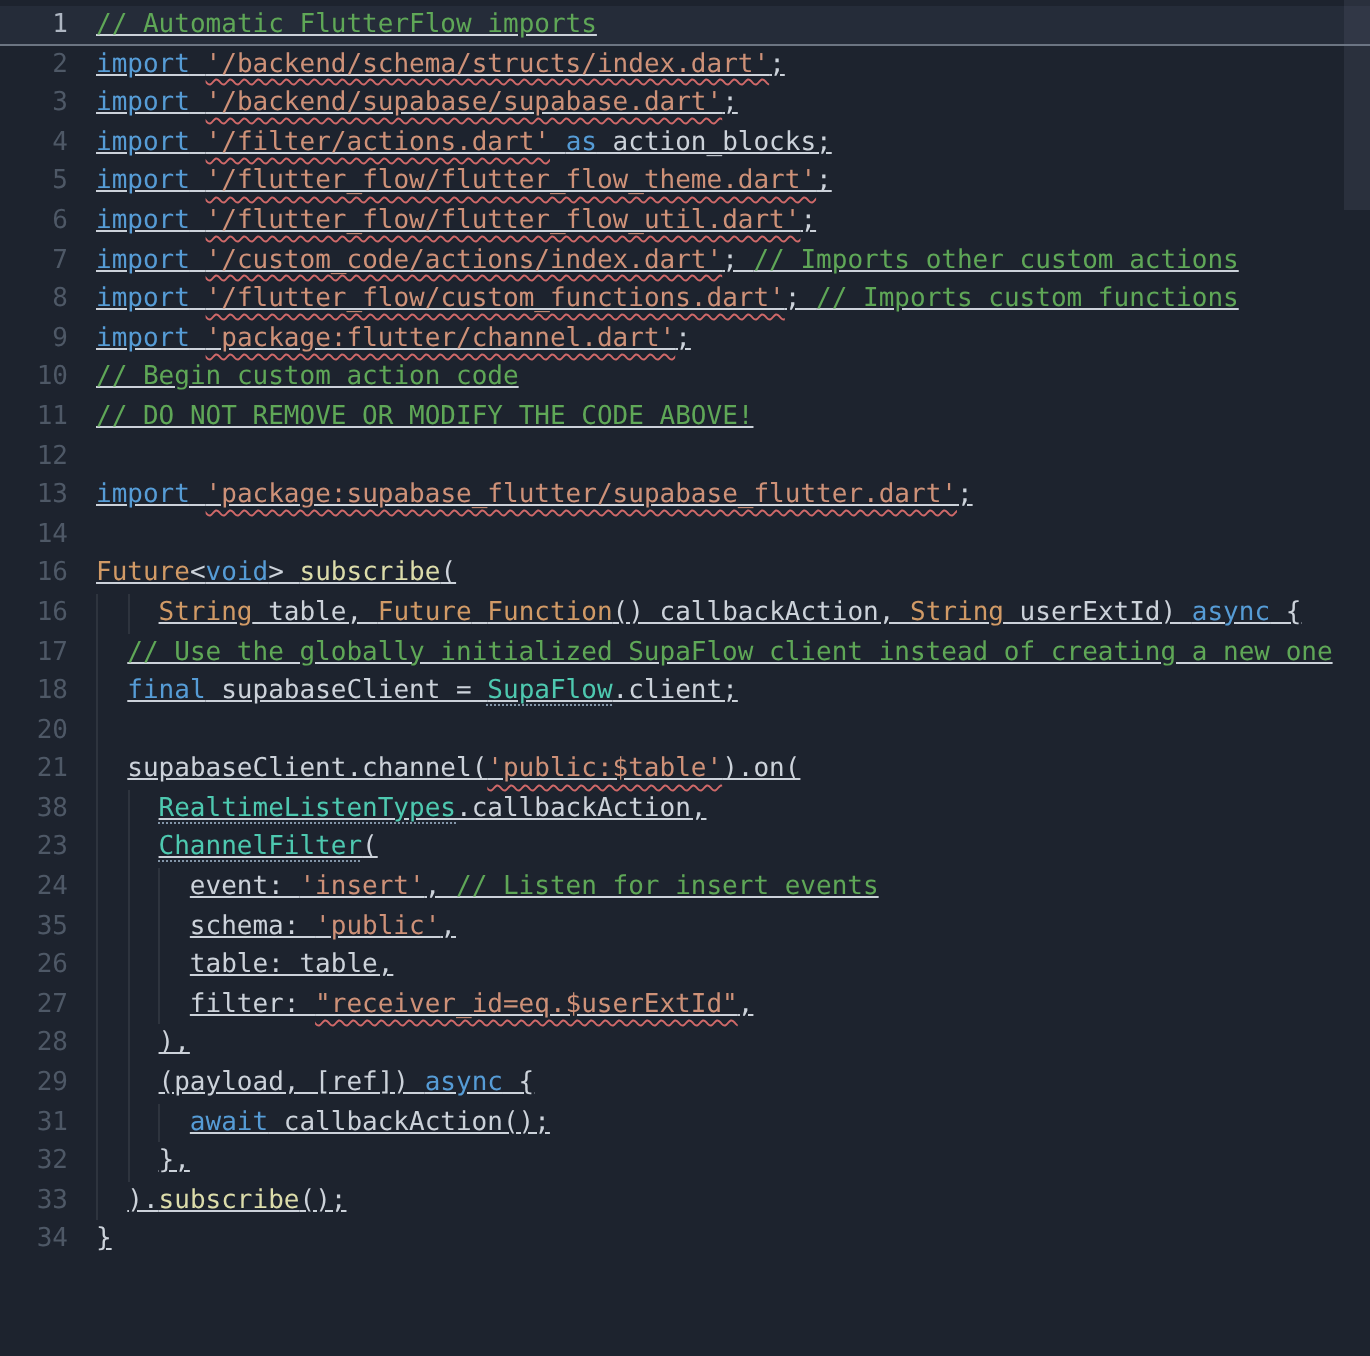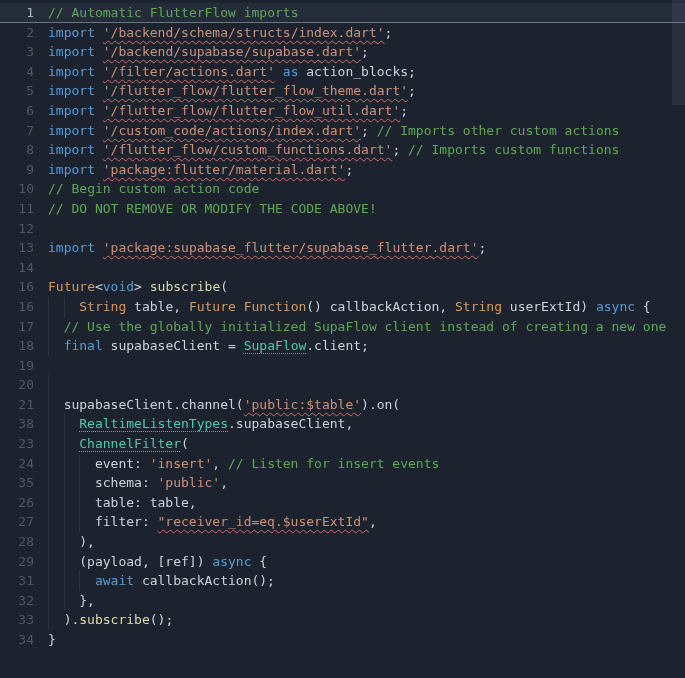--- a/index.html
+++ b/index.html
@@ -33,21 +33,21 @@
   .line.current{
     background:var(--current-line-bg);
     box-shadow:inset 0 -1px 0 var(--current-line-border);
   }
   .line.current .ln{color:var(--line-number-active);}
   .ln{
     flex:0 0 34px;width:34px;text-align:right;
     color:var(--line-number);user-select:none;
   }
   .gap{flex:0 0 14px;}
-  .code{flex:1;color:var(--foreground);}
+  .code{flex:1;color:var(--foreground);text-decoration:underline;}
   .indent{
     display:inline-block;width:2ch;height:19.6px;
     border-left:1px solid var(--indent-guide);
     box-sizing:border-box;vertical-align:top;
   }
   .tok-d{color:var(--foreground);}
   .tok-c{color:var(--comment);}
   .tok-k{color:var(--keyword);}
   .tok-s{color:var(--string);}
   .tok-su{
@@ -73,34 +73,33 @@
 <div class="editor">
   <div>
       <div class="line current"><span class="ln">1</span><span class="gap"></span><span class="code"><span class="tok-c">// Automatic FlutterFlow imports</span></span></div>
       <div class="line"><span class="ln">2</span><span class="gap"></span><span class="code"><span class="tok-k">import</span><span class="tok-d"> </span><span class="tok-su">'/backend/schema/structs/index.dart'</span><span class="tok-d">;</span></span></div>
       <div class="line"><span class="ln">3</span><span class="gap"></span><span class="code"><span class="tok-k">import</span><span class="tok-d"> </span><span class="tok-su">'/backend/supabase/supabase.dart'</span><span class="tok-d">;</span></span></div>
       <div class="line"><span class="ln">4</span><span class="gap"></span><span class="code"><span class="tok-k">import</span><span class="tok-d"> </span><span class="tok-su">'/filter/actions.dart'</span><span class="tok-d"> </span><span class="tok-k">as</span><span class="tok-d"> action_blocks;</span></span></div>
       <div class="line"><span class="ln">5</span><span class="gap"></span><span class="code"><span class="tok-k">import</span><span class="tok-d"> </span><span class="tok-su">'/flutter_flow/flutter_flow_theme.dart'</span><span class="tok-d">;</span></span></div>
       <div class="line"><span class="ln">6</span><span class="gap"></span><span class="code"><span class="tok-k">import</span><span class="tok-d"> </span><span class="tok-su">'/flutter_flow/flutter_flow_util.dart'</span><span class="tok-d">;</span></span></div>
       <div class="line"><span class="ln">7</span><span class="gap"></span><span class="code"><span class="tok-k">import</span><span class="tok-d"> </span><span class="tok-su">'/custom_code/actions/index.dart'</span><span class="tok-d">; </span><span class="tok-c">// Imports other custom actions</span></span></div>
       <div class="line"><span class="ln">8</span><span class="gap"></span><span class="code"><span class="tok-k">import</span><span class="tok-d"> </span><span class="tok-su">'/flutter_flow/custom_functions.dart'</span><span class="tok-d">; </span><span class="tok-c">// Imports custom functions</span></span></div>
-      <div class="line"><span class="ln">9</span><span class="gap"></span><span class="code"><span class="tok-k">import</span><span class="tok-d"> </span><span class="tok-su">'package:flutter/material.dart'</span><span class="tok-d">;</span></span></div>
+      <div class="line"><span class="ln">9</span><span class="gap"></span><span class="code"><span class="tok-k">import</span><span class="tok-d"> </span><span class="tok-su">'package:flutter/channel.dart'</span><span class="tok-d">;</span></span></div>
       <div class="line"><span class="ln">10</span><span class="gap"></span><span class="code"><span class="tok-c">// Begin custom action code</span></span></div>
       <div class="line"><span class="ln">11</span><span class="gap"></span><span class="code"><span class="tok-c">// DO NOT REMOVE OR MODIFY THE CODE ABOVE!</span></span></div>
       <div class="line"><span class="ln">12</span><span class="gap"></span><span class="code"></span></div>
       <div class="line"><span class="ln">13</span><span class="gap"></span><span class="code"><span class="tok-k">import</span><span class="tok-d"> </span><span class="tok-su">'package:supabase_flutter/supabase_flutter.dart'</span><span class="tok-d">;</span></span></div>
       <div class="line"><span class="ln">14</span><span class="gap"></span><span class="code"></span></div>
       <div class="line"><span class="ln">16</span><span class="gap"></span><span class="code"><span class="tok-ty">Future</span><span class="tok-d">&lt;</span><span class="tok-k">void</span><span class="tok-d">&gt; </span><span class="tok-fn">subscribe</span><span class="tok-d">(</span></span></div>
       <div class="line"><span class="ln">16</span><span class="gap"></span><span class="code"><span class="indent"></span><span class="indent"></span><span class="tok-ty">String</span><span class="tok-d"> table, </span><span class="tok-ty">Future</span><span class="tok-d"> </span><span class="tok-ty">Function</span><span class="tok-d">() callbackAction, </span><span class="tok-ty">String</span><span class="tok-d"> userExtId) </span><span class="tok-k">async</span><span class="tok-d"> {</span></span></div>
       <div class="line"><span class="ln">17</span><span class="gap"></span><span class="code"><span class="indent"></span><span class="tok-c">// Use the globally initialized SupaFlow client instead of creating a new one</span></span></div>
       <div class="line"><span class="ln">18</span><span class="gap"></span><span class="code"><span class="indent"></span><span class="tok-k">final</span><span class="tok-d"> supabaseClient = </span><span class="tok-cl">SupaFlow</span><span class="tok-d">.client;</span></span></div>
-      <div class="line"><span class="ln">19</span><span class="gap"></span><span class="code"></span></div>
       <div class="line"><span class="ln">20</span><span class="gap"></span><span class="code"><span class="indent"></span></span></div>
       <div class="line"><span class="ln">21</span><span class="gap"></span><span class="code"><span class="indent"></span><span class="tok-d">supabaseClient.channel(</span><span class="tok-su">'public:$table'</span><span class="tok-d">).on(</span></span></div>
-      <div class="line"><span class="ln">38</span><span class="gap"></span><span class="code"><span class="indent"></span><span class="indent"></span><span class="tok-cl">RealtimeListenTypes</span><span class="tok-d">.supabaseClient,</span></span></div>
+      <div class="line"><span class="ln">38</span><span class="gap"></span><span class="code"><span class="indent"></span><span class="indent"></span><span class="tok-cl">RealtimeListenTypes</span><span class="tok-d">.callbackAction,</span></span></div>
       <div class="line"><span class="ln">23</span><span class="gap"></span><span class="code"><span class="indent"></span><span class="indent"></span><span class="tok-cl">ChannelFilter</span><span class="tok-d">(</span></span></div>
       <div class="line"><span class="ln">24</span><span class="gap"></span><span class="code"><span class="indent"></span><span class="indent"></span><span class="indent"></span><span class="tok-d">event: </span><span class="tok-s">'insert'</span><span class="tok-d">, </span><span class="tok-c">// Listen for insert events</span></span></div>
       <div class="line"><span class="ln">35</span><span class="gap"></span><span class="code"><span class="indent"></span><span class="indent"></span><span class="indent"></span><span class="tok-d">schema: </span><span class="tok-s">'public'</span><span class="tok-d">,</span></span></div>
       <div class="line"><span class="ln">26</span><span class="gap"></span><span class="code"><span class="indent"></span><span class="indent"></span><span class="indent"></span><span class="tok-d">table: table,</span></span></div>
       <div class="line"><span class="ln">27</span><span class="gap"></span><span class="code"><span class="indent"></span><span class="indent"></span><span class="indent"></span><span class="tok-d">filter: </span><span class="tok-su">"receiver_id=eq.$userExtId"</span><span class="tok-d">,</span></span></div>
       <div class="line"><span class="ln">28</span><span class="gap"></span><span class="code"><span class="indent"></span><span class="indent"></span><span class="tok-d">),</span></span></div>
       <div class="line"><span class="ln">29</span><span class="gap"></span><span class="code"><span class="indent"></span><span class="indent"></span><span class="tok-d">(payload, [ref]) </span><span class="tok-k">async</span><span class="tok-d"> {</span></span></div>
       <div class="line"><span class="ln">31</span><span class="gap"></span><span class="code"><span class="indent"></span><span class="indent"></span><span class="indent"></span><span class="tok-k">await</span><span class="tok-d"> callbackAction();</span></span></div>
       <div class="line"><span class="ln">32</span><span class="gap"></span><span class="code"><span class="indent"></span><span class="indent"></span><span class="tok-d">},</span></span></div>
       <div class="line"><span class="ln">33</span><span class="gap"></span><span class="code"><span class="indent"></span><span class="tok-d">).</span><span class="tok-fn">subscribe</span><span class="tok-d">();</span></span></div>

